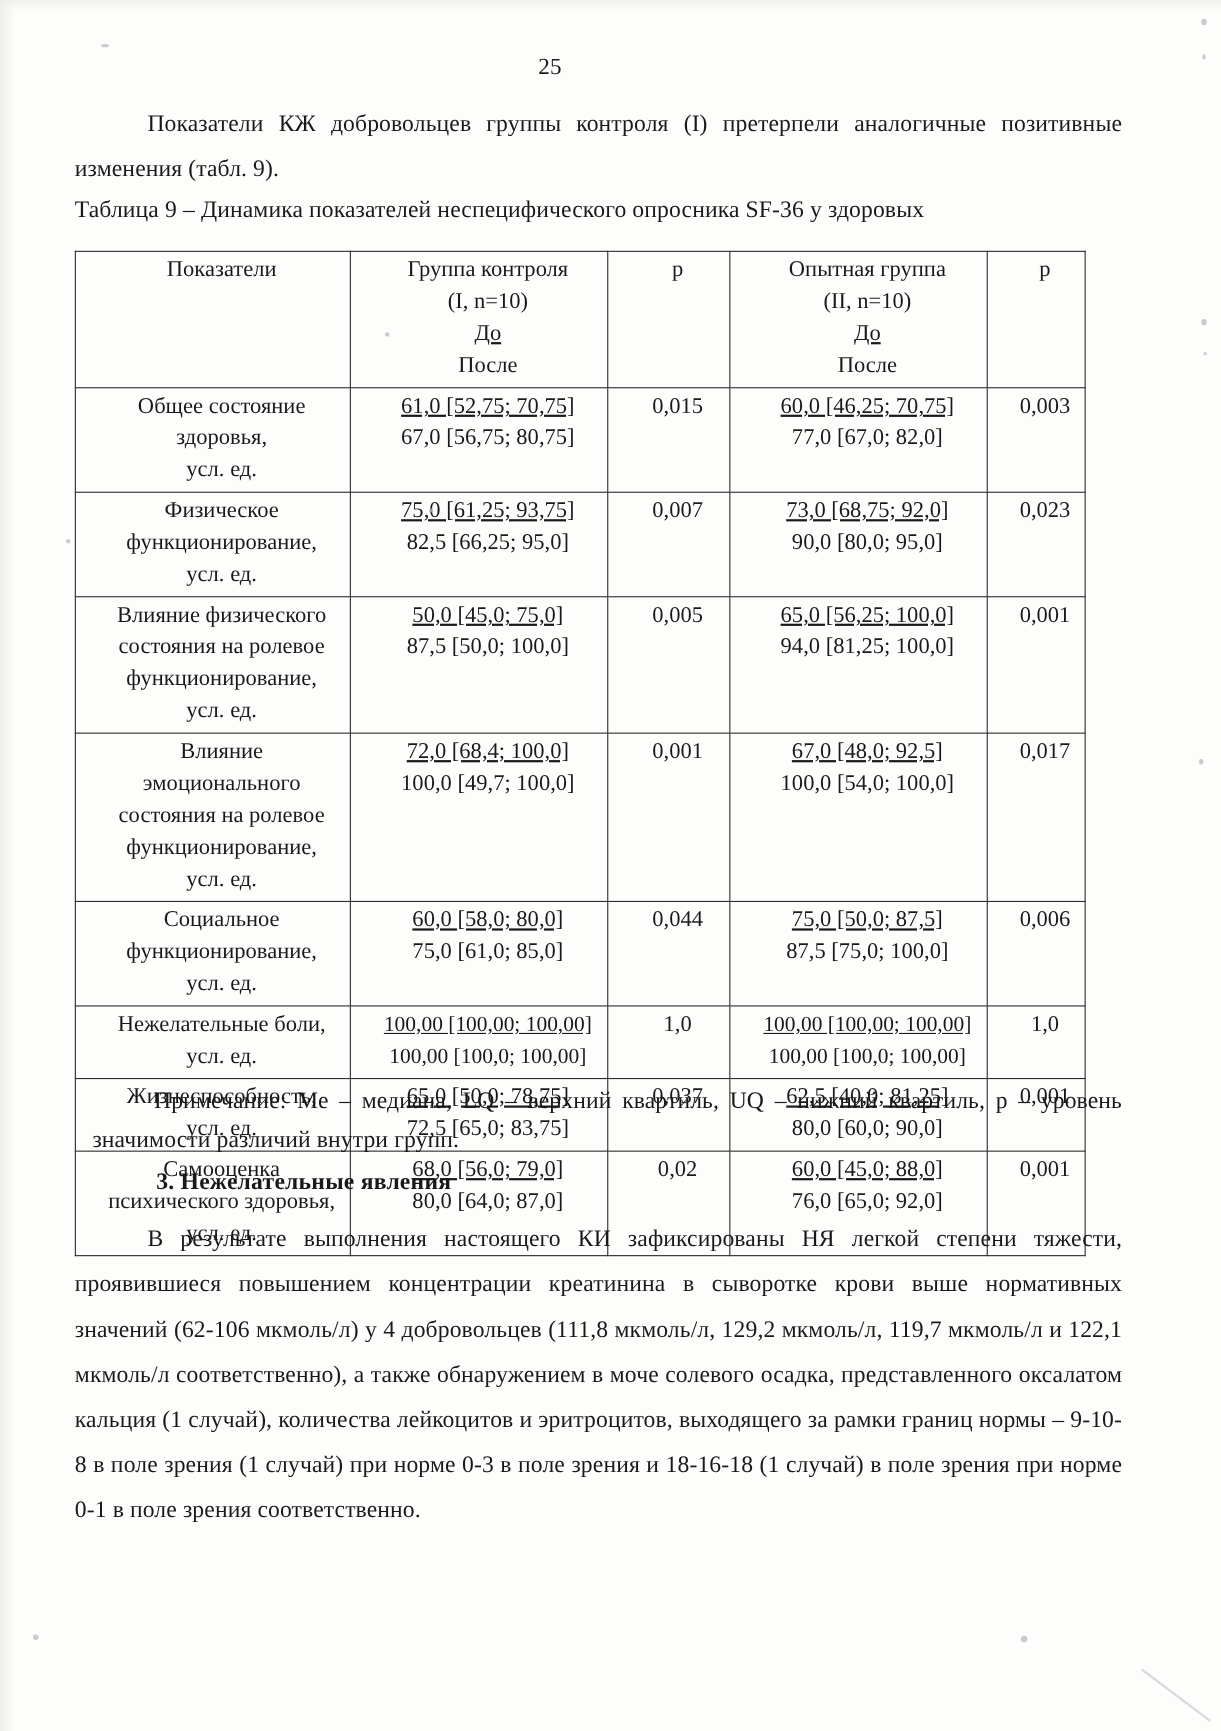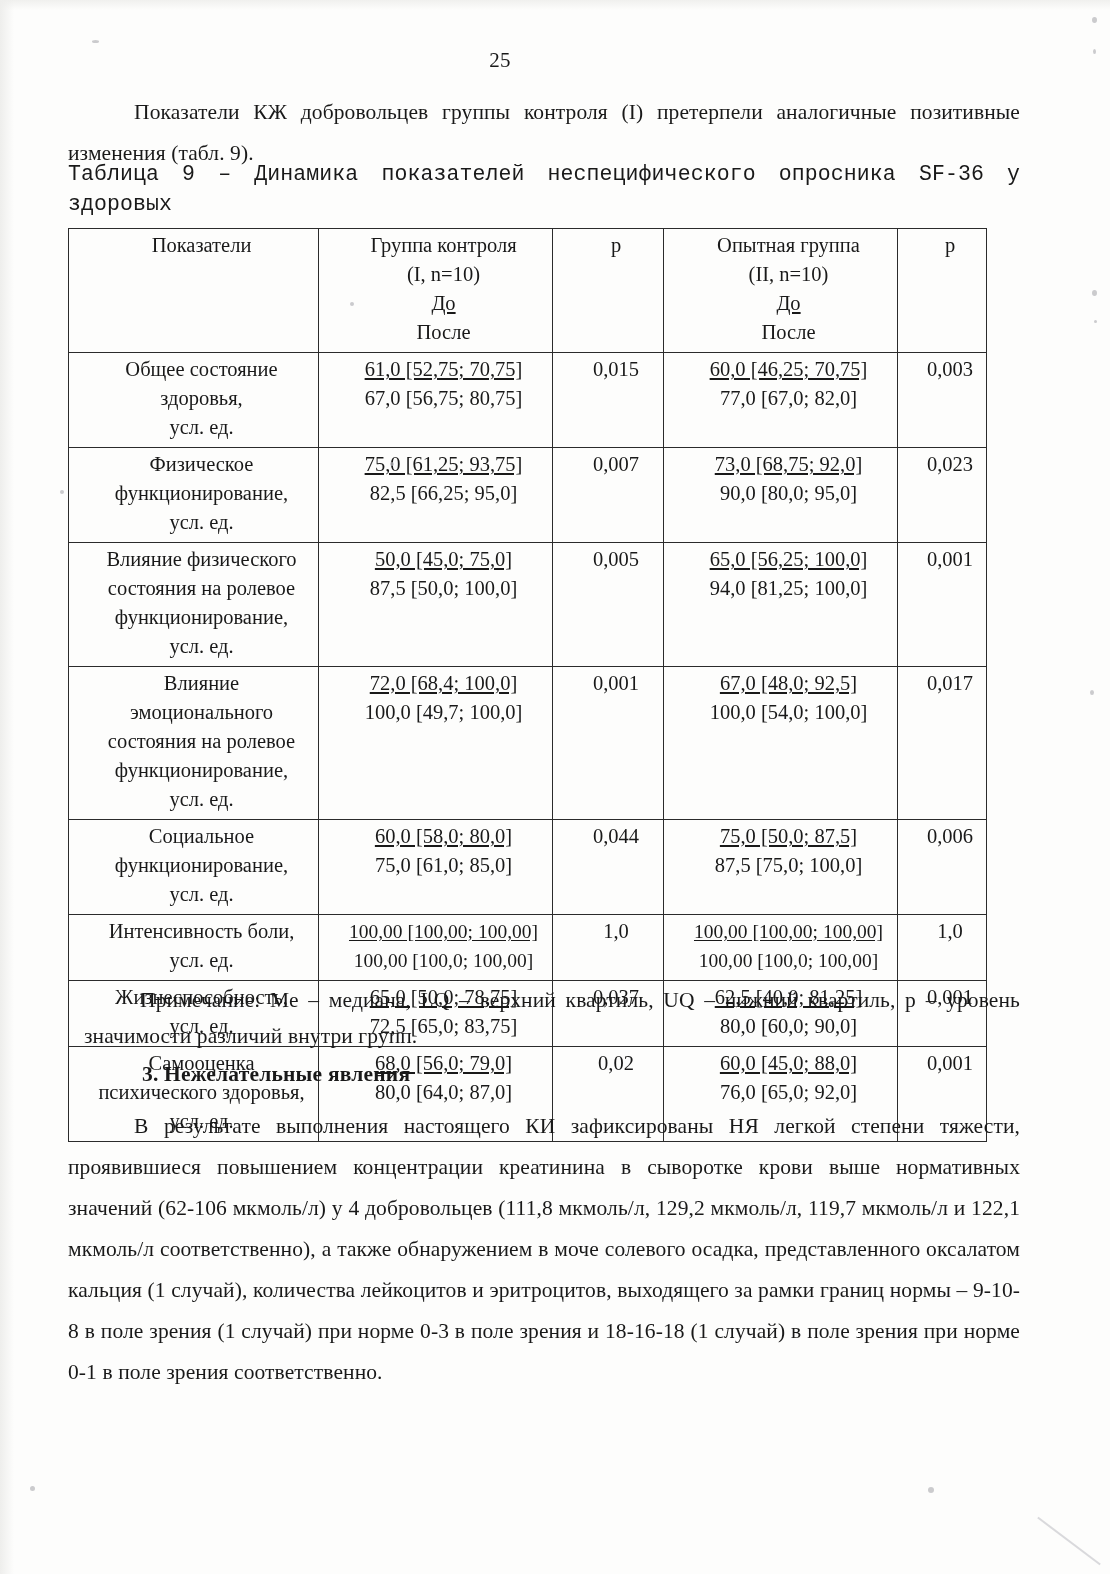--- a/index.html
+++ b/index.html
@@ -45,26 +45,25 @@
     font-size: 21.5px;
     line-height: 41px;
     text-align: justify;
     text-indent: 66px;
     letter-spacing: .1px;
   }
 
   .intro { top: 92px; }
 
   .table-caption {
-    top: 159px;
+    top: 175px;
     font-size: 21.5px;
     line-height: 30px;
     text-align: justify;
     text-indent: 0;
-    font-family: Liberation Mono, monospace;
   }
 
   
   .tbl-wrap {
     position: absolute;
     left: 68px;
     top: 228px;
     width: 918px;
   }
   table.sf36 {
@@ -283,21 +282,21 @@
           <td class="p-cell">0,044</td>
           <td>
             <span class="val-before">75,0 [50,0; 87,5]</span>
             <span class="val-after">87,5 [75,0; 100,0]</span>
           </td>
           <td class="p-cell">0,006</td>
         </tr>
 
         <tr>
           <td>
-            <span class="ind-name">Интенсивность боли,</span>
+            <span class="ind-name">Нежелательные боли,</span>
             <span class="ind-name">усл. ед.</span>
           </td>
           <td style="font-size:19.5px;">
             <span class="val-before">100,00 [100,00; 100,00]</span>
             <span class="val-after">100,00 [100,0; 100,00]</span>
           </td>
           <td class="p-cell">1,0</td>
           <td style="font-size:19.5px;">
             <span class="val-before">100,00 [100,00; 100,00]</span>
             <span class="val-after">100,00 [100,0; 100,00]</span>

